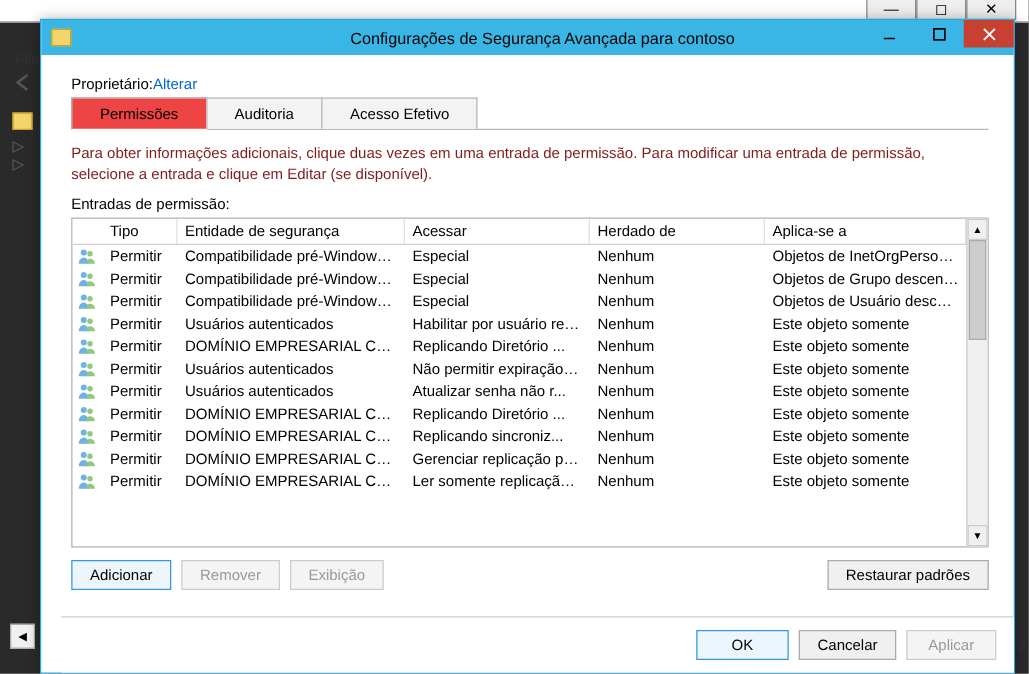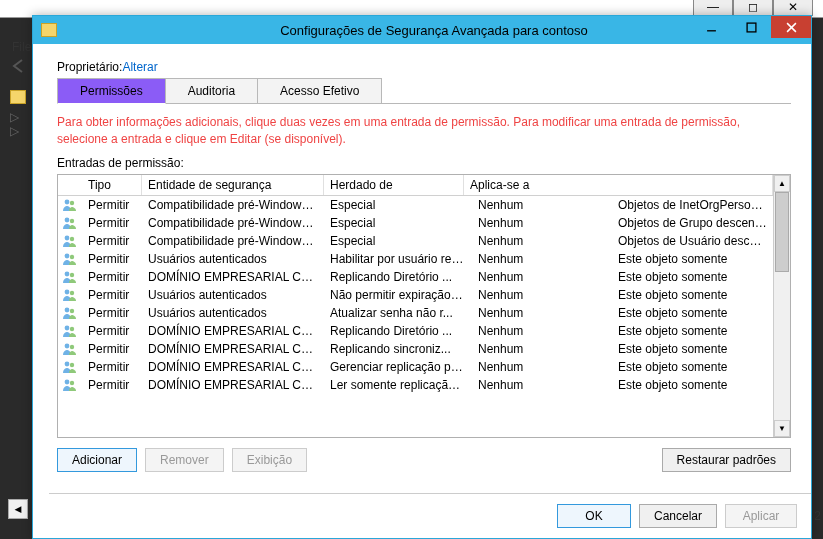--- a/index.html
+++ b/index.html
@@ -28,23 +28,23 @@
 
 .content { padding: 16px 20px 10px 24px; }
 .owner-row { display: flex; align-items: center; margin-bottom: 4px; }
 .owner-label { color: #000; }
 .owner-val { color: #000; }
 .owner-change { color: #0066cc; cursor: pointer; }
 
 
 .tabs { display: flex; border-bottom: 1px solid #b8b8b8; }
 .tab { padding: 5px 22px; border: 1px solid #b8b8b8; border-bottom: none; background: #f3f3f3; margin-right: -1px; cursor: pointer; }
-.tab.active { background: #8b5cf6; border-bottom: 1px solid #fff; margin-bottom: -1px; text-align: center; }
-
-.helptext { margin: 10px 0 8px; color: #ef4444; line-height: 1.4; }
+.tab.active { background: #ef4444; border-bottom: 1px solid #fff; margin-bottom: -1px; text-align: center; }
+
+.helptext { margin: 10px 0 8px; color: #7f1d1d; line-height: 1.4; }
 .list-label { margin-bottom: 4px; }
 
 
 .grid-wrap { border: 1px solid #b0b0b0; height: 264px; position: relative; display: flex; }
 .grid-body { flex: 1; overflow: hidden; }
 .ghead { display: flex; background: #fff; border-bottom: 1px solid #d0d0d0; position: relative; }
 .ghead div { padding: 3px 6px; border-right: 1px solid #e0e0e0; }
 .c-icon { width: 24px; border-right: none !important; }
 .c-type { width: 60px; }
 .c-principal { width: 182px; }
@@ -136,20 +136,21 @@
 
     <div class="helptext">Para obter informações adicionais, clique duas vezes em uma entrada de permissão. Para modificar uma entrada de permissão, selecione a entrada e clique em Editar (se disponível).</div>
     <div class="list-label">Entradas de permissão:</div>
 
     <div class="grid-wrap">
       <div class="grid-body">
         <div class="ghead">
           <div class="c-icon"></div>
           <div class="c-type">Tipo</div>
           <div class="c-principal">Entidade de segurança</div>
+          <div class="c-access">Acessar</div>
           <div class="c-inh">Herdado de</div>
           <div class="c-applies">Aplica-se a</div>
         </div>
         <div id="rows">
             <div class="grow">
               <div class="gicon">
                 <svg viewBox="0 0 16 14">
                   <circle cx="5" cy="4" r="2.4" fill="#6fb2e6"></circle>
                   <circle cx="10" cy="5" r="2.2" fill="#8fc97a"></circle>
                   <path d="M1 13 C1 9 4 8 5 8 C6 8 9 9 9 13 Z" fill="#6fb2e6"></path>

